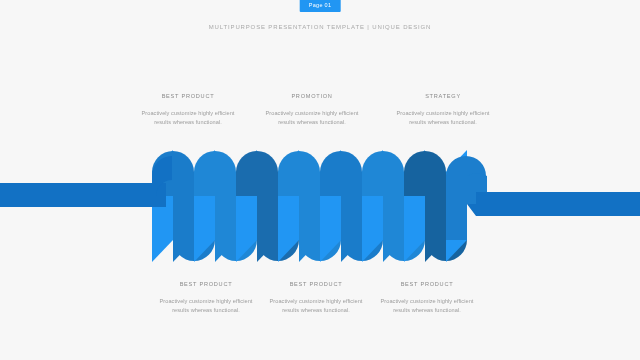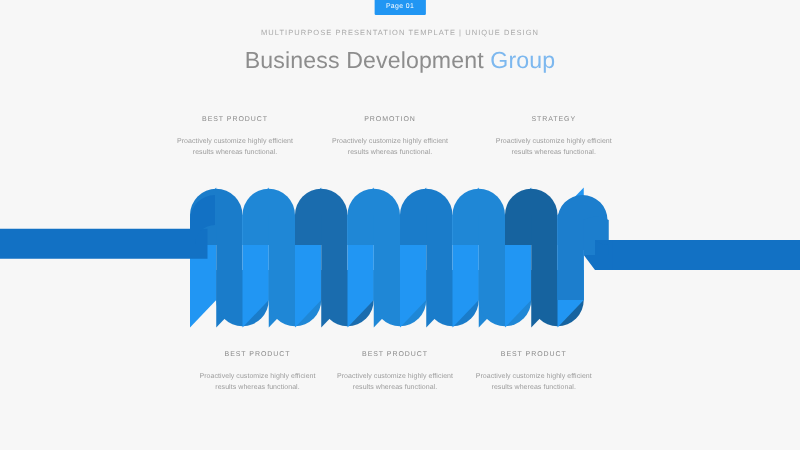--- a/index.html
+++ b/index.html
@@ -99,23 +99,20 @@
   }
   .ribbon-wrap svg { display: block; }
 </style>
 </head>
 <body>
 
 <div class="page-badge">Page 01</div>
 
 <div class="header">
   <div class="eyebrow">MULTIPURPOSE PRESENTATION TEMPLATE | UNIQUE DESIGN</div>
-  <div class="title">
-    <span>Business Development </span><span class="accent">Group</span>
-  </div>
 </div>
 
 <div class="ribbon-wrap">
 <svg width="640" height="360" viewBox="0 0 640 360" xmlns="http://www.w3.org/2000/svg">
   <defs>
     <linearGradient id="gLight" x1="0" y1="0" x2="0" y2="1">
       <stop offset="0%" stop-color="#2ea0f7"></stop>
       <stop offset="100%" stop-color="#1d8ae6"></stop>
     </linearGradient>
     <linearGradient id="gLight2" x1="0" y1="0" x2="0" y2="1">

